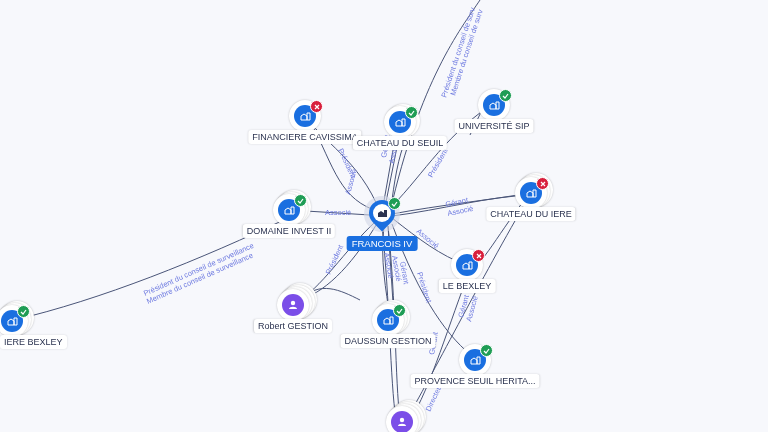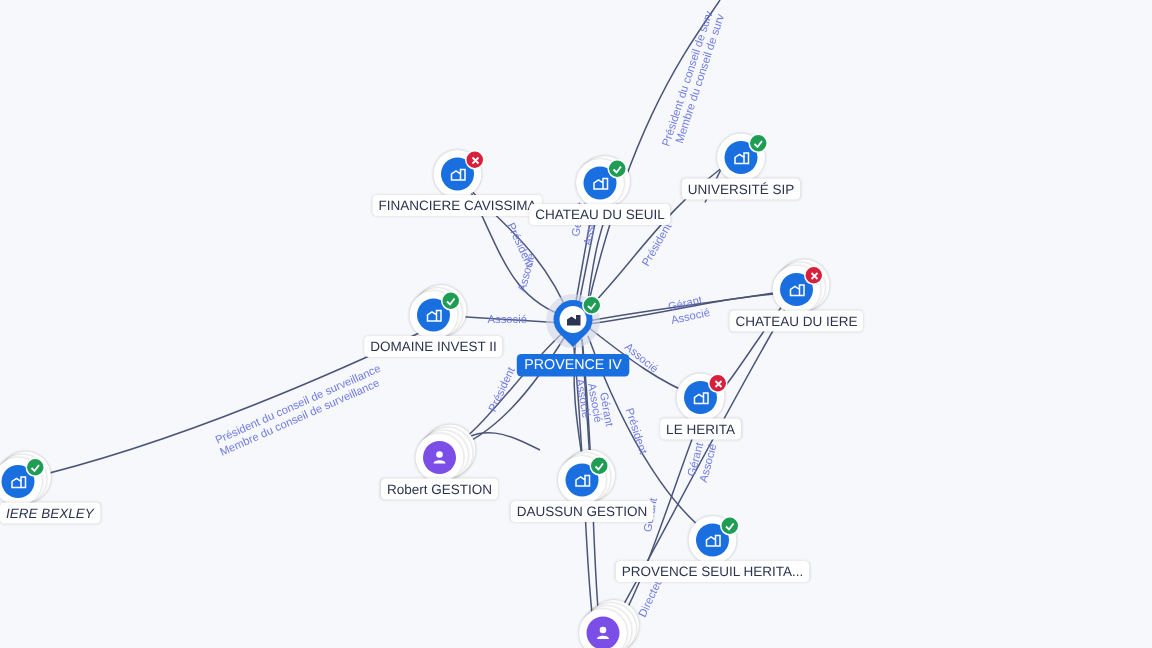--- a/index.html
+++ b/index.html
@@ -81,21 +81,21 @@
   <div class="pin-inner">
     <svg width="11" height="10" viewBox="0 0 11 10">
         <path d="M1 9 V5 L4 3 L7 5 V9 Z M7 9 V2 H10 V9 Z" fill="#2b3350"></path>
       </svg>
   </div>
   <div class="badge ok" style="left:6px; top:-17px;">
     <svg width="7" height="6" viewBox="0 0 7 6">
         <path d="M1 3 L3 5 L6 1" stroke="#fff" stroke-width="1.2" fill="none"></path>
       </svg>
   </div>
-  <div class="center-label">PROVENCE IV</div>
+  <div class="center-label">FRANCOIS IV</div>
 </div>
 
 <div class="node" style="left:305px; top:116px;">
   <div class="halo" style="left:-16px; top:-16px; width:32px; height:32px;"></div>
   <div class="disc company">
       <svg width="11" height="10" viewBox="0 0 11 10">
         <path d="M1 9 V5 L4 3 L7 5 V9 Z M7 9 V2 H10 V9 Z" fill="none" stroke="#fff" stroke-width="1"></path>
       </svg>
     </div>
   <div class="badge ko">
@@ -176,21 +176,21 @@
   <div class="disc company">
       <svg width="11" height="10" viewBox="0 0 11 10">
         <path d="M1 9 V5 L4 3 L7 5 V9 Z M7 9 V2 H10 V9 Z" fill="none" stroke="#fff" stroke-width="1"></path>
       </svg>
     </div>
   <div class="badge ko">
       <svg width="6" height="6" viewBox="0 0 6 6">
         <path d="M1 1 L5 5 M5 1 L1 5" stroke="#fff" stroke-width="1.2"></path>
       </svg>
     </div>
-  <div class="nlabel">LE HERITA</div>
+  <div class="nlabel">LE BEXLEY</div>
 </div>
 
 <div class="node" style="left:293px; top:305px;">
   <div class="halo" style="left:-10px; top:-22px; width:34px; height:34px;"></div>
   <div class="halo" style="left:-12px; top:-20px; width:34px; height:34px;"></div>
   <div class="halo" style="left:-14px; top:-18px; width:33px; height:33px;"></div>
   <div class="halo" style="left:-16px; top:-16px; width:32px; height:32px;"></div>
   <div class="disc person">
       <svg width="10" height="10" viewBox="0 0 10 10">
         <circle cx="5" cy="3" r="2.2" fill="#fff"></circle>
@@ -239,21 +239,21 @@
   <div class="disc company">
       <svg width="11" height="10" viewBox="0 0 11 10">
         <path d="M1 9 V5 L4 3 L7 5 V9 Z M7 9 V2 H10 V9 Z" fill="none" stroke="#fff" stroke-width="1"></path>
       </svg>
     </div>
   <div class="badge ok">
       <svg width="7" height="6" viewBox="0 0 7 6">
         <path d="M1 3 L3 5 L6 1" stroke="#fff" stroke-width="1.2" fill="none"></path>
       </svg>
     </div>
-  <div class="nlabel" style="transform:none; left:-12px;font-style:italic;">IERE BEXLEY</div>
+  <div class="nlabel" style="transform:none; left:-12px;">IERE BEXLEY</div>
 </div>
 
 <div class="node" style="left:402px; top:422px;">
   <div class="halo" style="left:-10px; top:-22px; width:34px; height:34px;"></div>
   <div class="halo" style="left:-12px; top:-20px; width:34px; height:34px;"></div>
   <div class="halo" style="left:-14px; top:-18px; width:33px; height:33px;"></div>
   <div class="halo" style="left:-16px; top:-16px; width:32px; height:32px;"></div>
   <div class="disc person">
       <svg width="10" height="10" viewBox="0 0 10 10">
         <circle cx="5" cy="3" r="2.2" fill="#fff"></circle>

